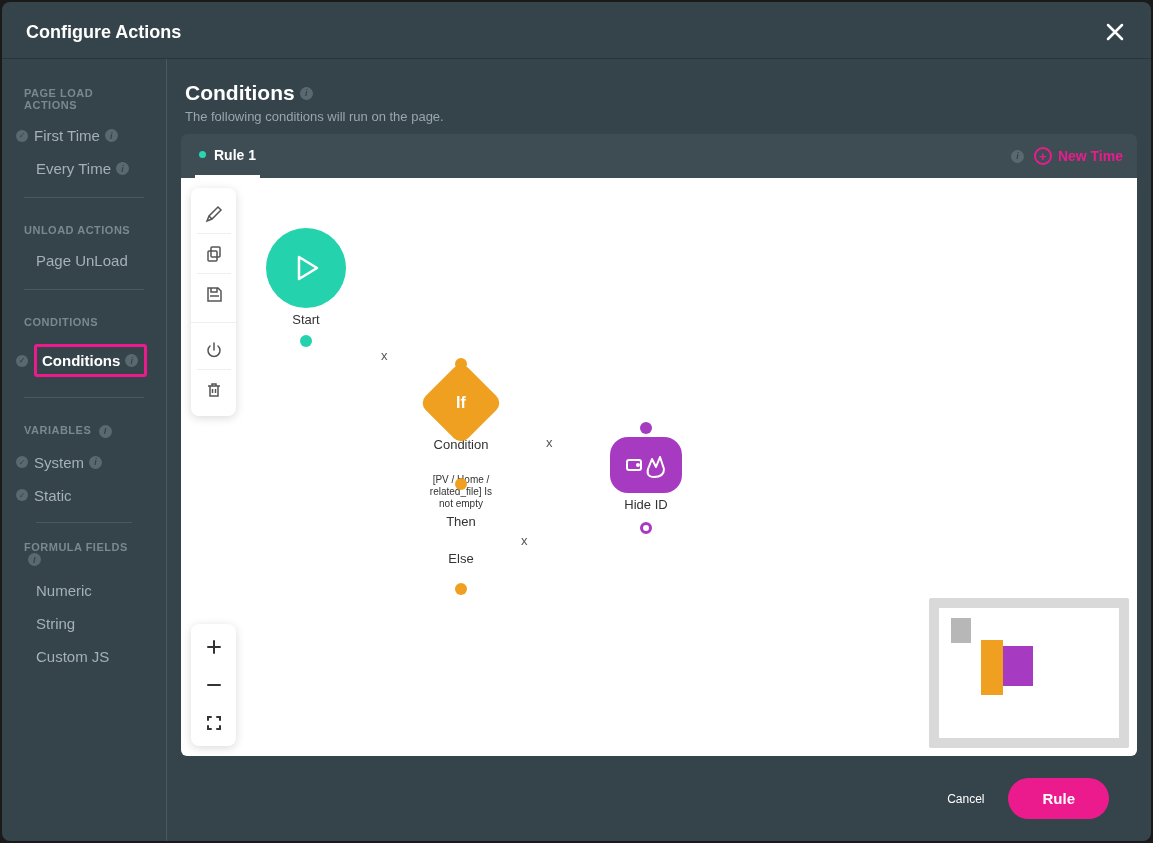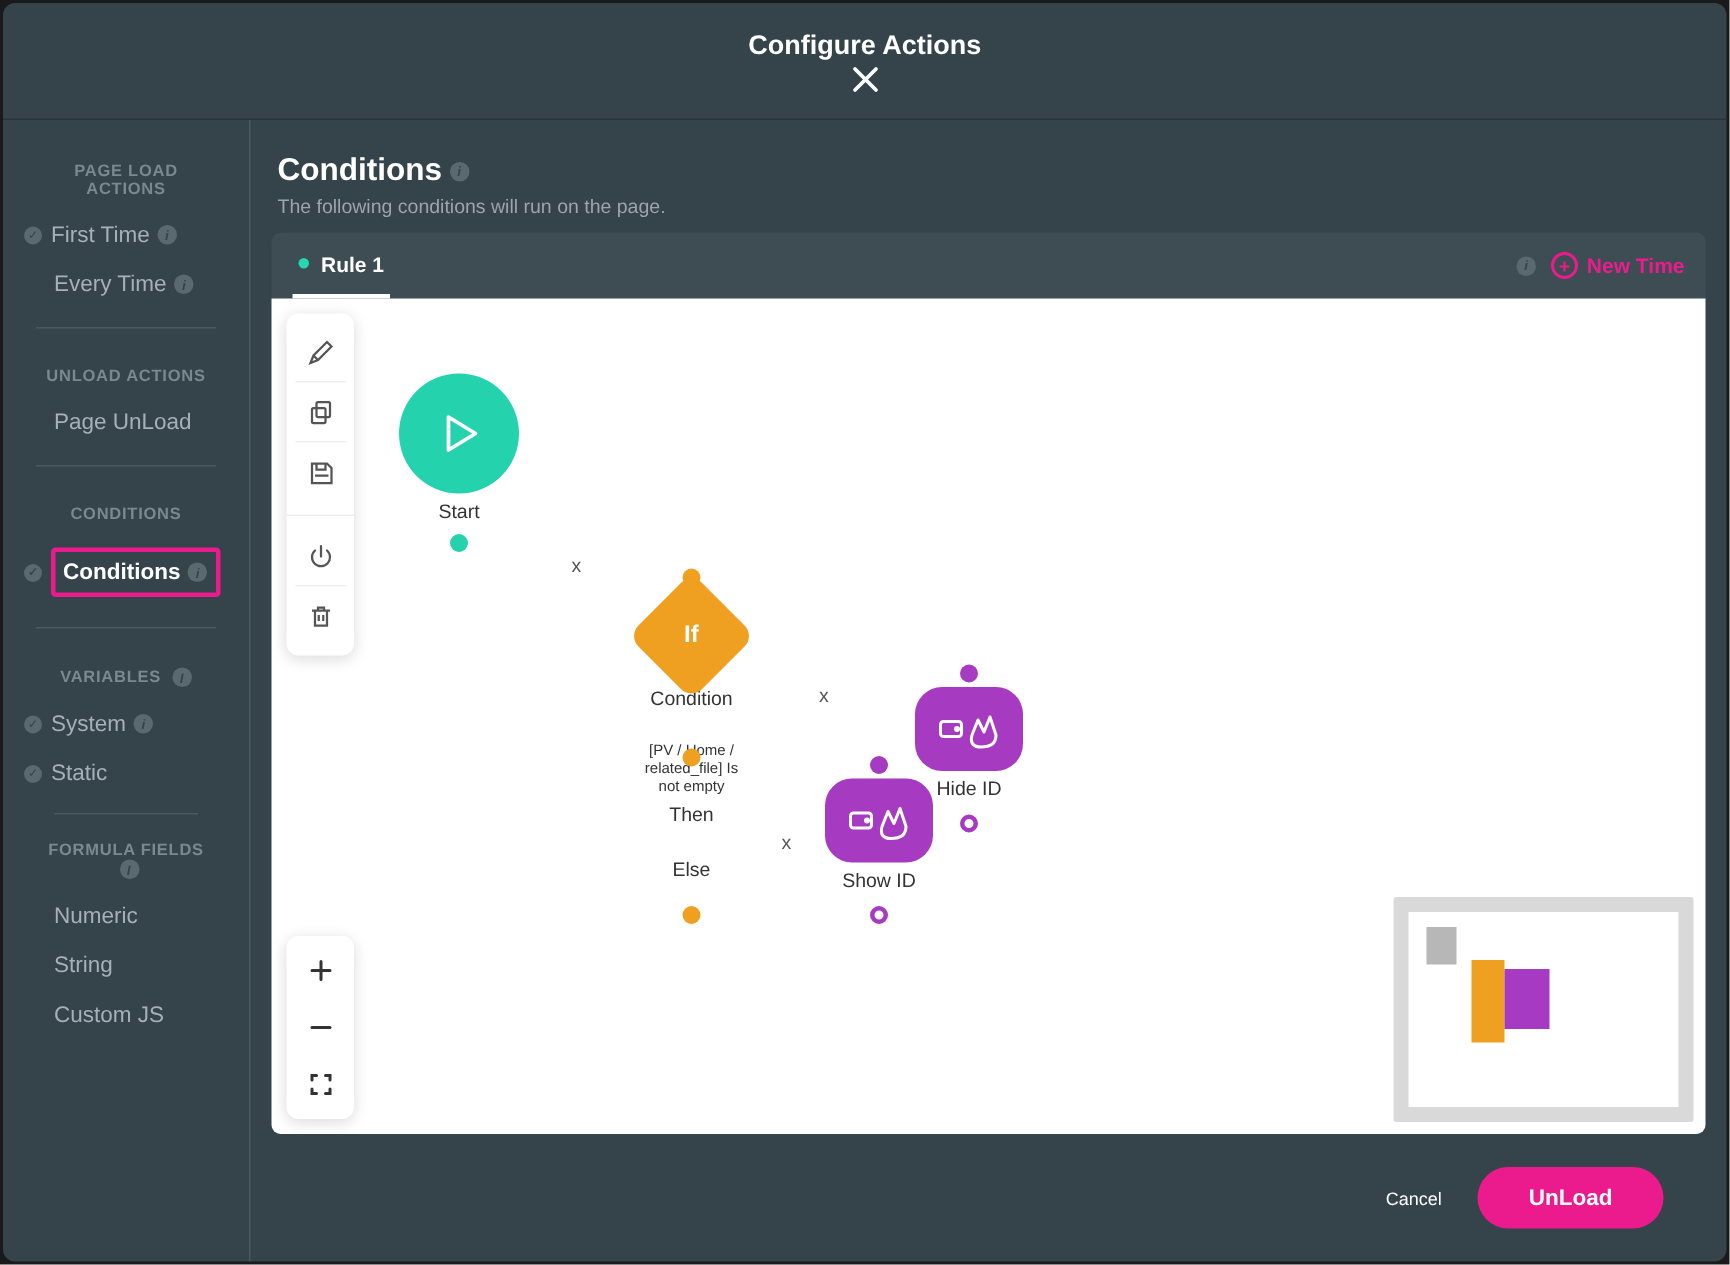--- a/index.html
+++ b/index.html
@@ -4,28 +4,28 @@
 <style>
 * { margin: 0; padding: 0; box-sizing: border-box; font-family: -apple-system, BlinkMacSystemFont, 'Segoe UI', sans-serif; }
 body { background: #1a1a1a; width: 1153px; height: 843px; overflow: hidden; }
 
 .dialog {
   position: absolute; top: 2px; left: 2px; right: 2px; bottom: 2px;
   background: #35434b; border-radius: 8px; display: flex; flex-direction: column;
 }
 .dialog-header {
   display: flex; justify-content: space-between; align-items: center;
-  padding: 18px 24px 14px 24px; border-bottom: 1px solid #28353c; flex-direction: column;
+  padding: 18px 24px 14px 24px; border-bottom: 1px solid #28353c;
 }
 .dialog-title { color: #fff; font-size: 18px; font-weight: 700; }
 .close-btn { color: #fff; font-size: 22px; cursor: pointer; background: none; border: none; width: 24px; height: 24px; display: flex; align-items: center; justify-content: center; }
 
 .dialog-body { flex: 1; display: flex; overflow: hidden; }
 
-.sidebar { width: 165px; border-right: 1px solid #4a5960; padding: 20px 0; overflow-y: auto; text-align: center; }
+.sidebar { width: 165px; border-right: 1px solid #4a5960; padding: 20px 0; overflow-y: auto; }
 .sidebar-section-title {
   color: #7a8890; font-size: 11px; font-weight: 700; letter-spacing: 0.5px;
   padding: 8px 22px; text-transform: uppercase;
 }
 .sidebar-section-title .info-badge { margin-left: 4px; }
 .sidebar-item {
   display: flex; align-items: center; padding: 8px 14px; color: #a5b0b7;
   font-size: 15px; cursor: pointer; position: relative;
 }
 .sidebar-item.active .sidebar-highlight {
@@ -278,32 +278,20 @@
               <svg width="44" height="32" viewBox="0 0 44 32">
                 <rect x="3" y="11" width="14" height="10" rx="2" fill="none" stroke="#fff" stroke-width="2"></rect>
                 <circle cx="14" cy="16" r="2" fill="#fff"></circle>
                 <path d="M24 20 L28 10 L32 18 L36 8 L40 20 Q40 28 30 28 Q22 28 24 20 Z" fill="none" stroke="#fff" stroke-width="2" stroke-linejoin="round"></path>
               </svg>
             </div>
             <div class="node-label">Hide ID</div>
             <div class="port-purple-ring" style="top:85px; left:50%; transform:translateX(-50%);"></div>
           </div>
 
-          <div class="node" style="left:365px; top:320px; width:80px;">
-            <div class="port-purple-fill" style="top:-15px; left:50%; transform:translateX(-50%);"></div>
-            <div class="action-node">
-              <svg width="44" height="32" viewBox="0 0 44 32">
-                <rect x="3" y="11" width="14" height="10" rx="2" fill="none" stroke="#fff" stroke-width="2"></rect>
-                <circle cx="14" cy="16" r="2" fill="#fff"></circle>
-                <path d="M24 20 L28 10 L32 18 L36 8 L40 20 Q40 28 30 28 Q22 28 24 20 Z" fill="none" stroke="#fff" stroke-width="2" stroke-linejoin="round"></path>
-              </svg>
-            </div>
-            <div class="node-label">Show ID</div>
-            <div class="port-purple-ring" style="top:85px; left:50%; transform:translateX(-50%);"></div>
-          </div>
 
           <span class="edge-x" style="left:200px; top:170px;">x</span>
           <span class="edge-x" style="left:365px; top:257px;">x</span>
           <span class="edge-x" style="left:340px; top:355px;">x</span>
 
           <div class="toolbar">
             <button class="tool-btn">
               <svg width="18" height="18" viewBox="0 0 18 18">
                   <path d="M2 16 L4 11 L13 2 L16 5 L7 14 L2 16 Z M4 11 L7 14" fill="none" stroke="#555" stroke-width="1.5"></path>
                 </svg>
@@ -355,17 +343,17 @@
               <div class="mm-gray"></div>
               <div class="mm-orange"></div>
               <div class="mm-purple"></div>
             </div>
           </div>
         </div>
       </div>
 
       <div class="footer">
         <button class="cancel-btn">Cancel</button>
-        <button class="apply-btn">UnLoad</button>
+        <button class="apply-btn">Rule</button>
       </div>
     </div>
   </div>
 </div>
 
 </body></html>

